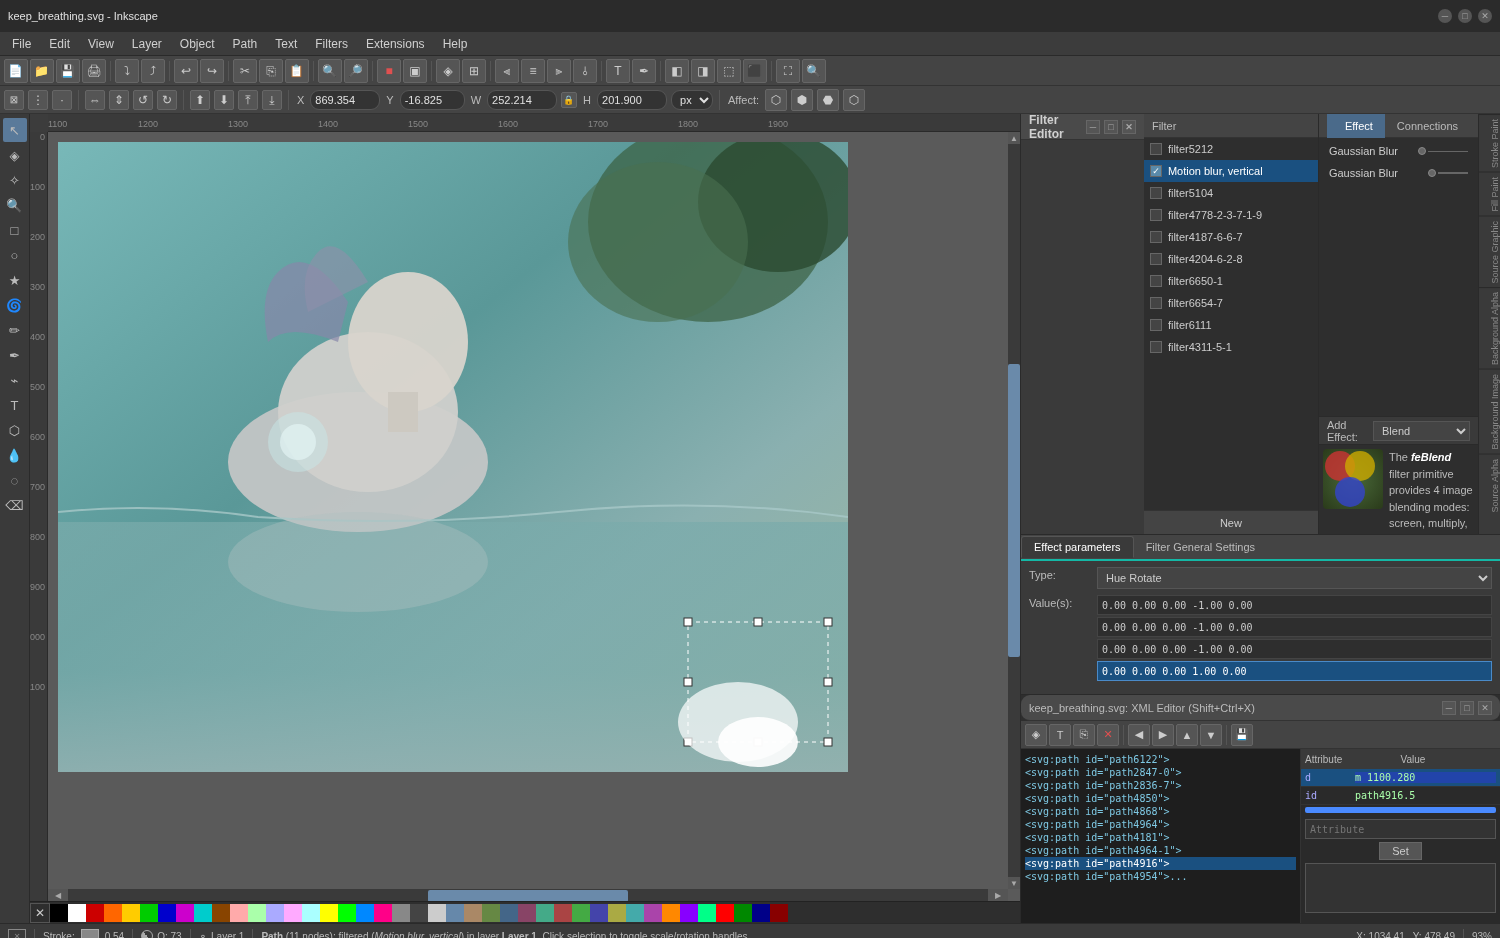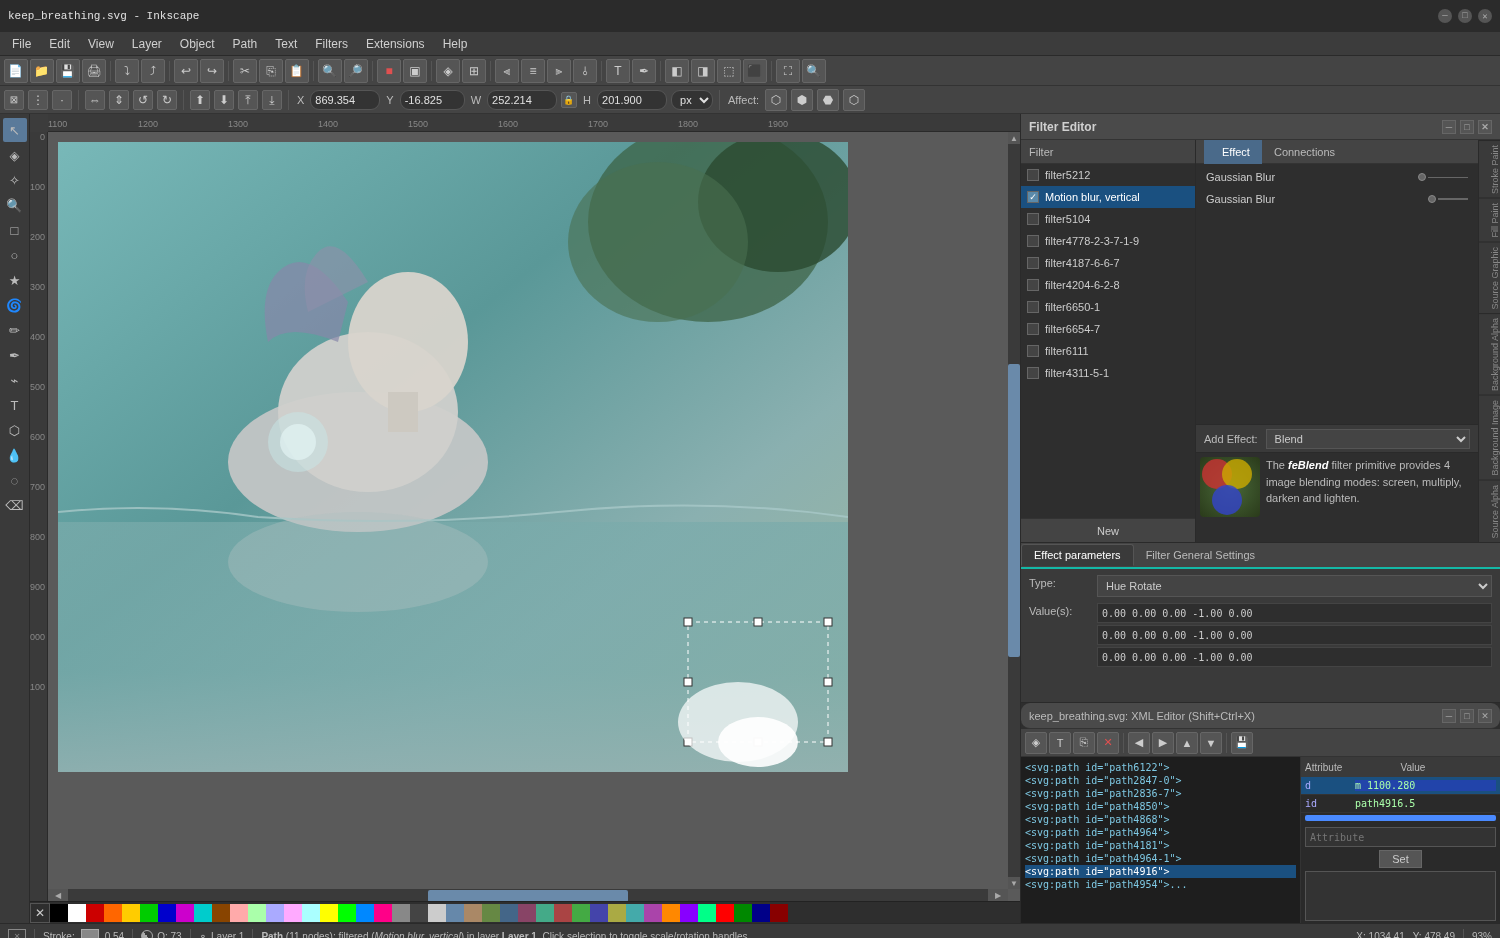--- a/index.html
+++ b/index.html
@@ -6,21 +6,20 @@
     body { width: 1500px; height: 938px; background: #3c3c3c; font-family: 'Arial', sans-serif; font-size: 11px; color: #e0e0e0; overflow: hidden; }
 
     
     #titlebar {
       height: 32px;
       background: #2b2b2b;
       display: flex;
       align-items: center;
       padding: 16px 8px;
       justify-content: space-between;
-      font-family: Liberation Mono, monospace;
     }
     #titlebar-controls { display: flex; gap: 6px; }
     .title-btn { width: 14px; height: 14px; background: #555; border-radius: 50%; display: flex; align-items: center; justify-content: center; font-size: 9px; color: #aaa; cursor: pointer; }
 
     
     #menubar {
       height: 24px;
       background: #3c3c3c;
       display: flex;
       align-items: center;
@@ -160,21 +159,20 @@
       border-left: 1px solid #2a2a2a;
       display: flex;
       flex-direction: column;
       overflow: hidden;
     }
 
     
     #filter-editor-top {
       flex: 0 0 420px;
       display: flex;
-      flex-direction: column;
     }
     #filter-editor-header {
       height: 26px;
       background: #4a4a4a;
       display: flex;
       align-items: center;
       padding: 0 8px;
       font-size: 12px;
       font-weight: bold;
       color: #d0d0d0;
@@ -992,20 +990,23 @@
           <div class="param-controls">
             <div class="value-row">
               <span>0.00  0.00  0.00  -1.00  0.00</span>
             </div>
             <div class="value-row">
               <span>0.00  0.00  0.00  -1.00  0.00</span>
             </div>
             <div class="value-row">
               <span>0.00  0.00  0.00  -1.00  0.00</span>
             </div>
+            <div class="value-row selected">
+              <span>0.00  0.00  0.00   1.00  0.00</span>
+            </div>
           </div>
         </div>
       </div>
     </div>
 
     <div id="xml-editor">
       <div id="xml-editor-header">
         <span>keep_breathing.svg: XML Editor (Shift+Ctrl+X)</span>
         <div id="xml-editor-header-controls">
           <div class="fe-ctrl-btn">─</div>

